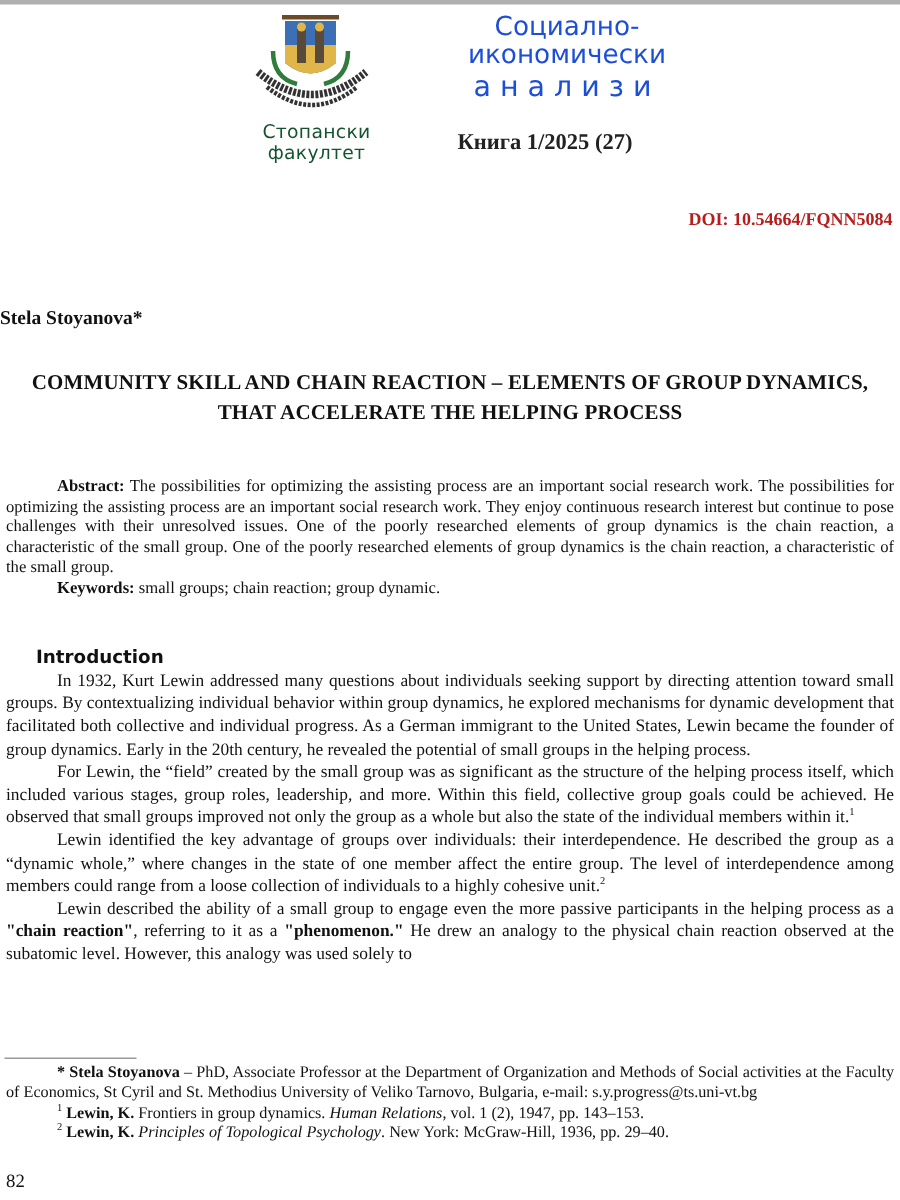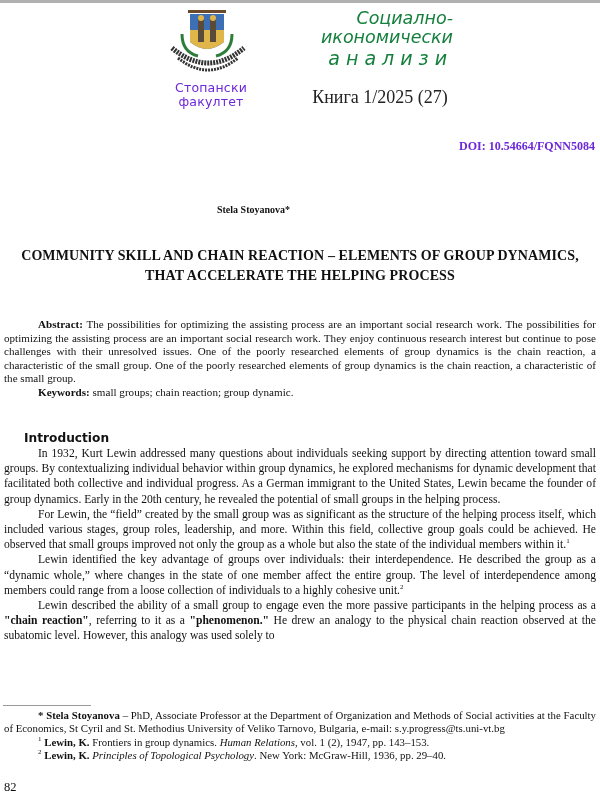--- a/index.html
+++ b/index.html
@@ -1,27 +1,27 @@
 <!DOCTYPE html>
 <html><head>
   <meta charset="utf-8">
   <style>
     html, body { margin: 0; padding: 0; background: #ffffff; }
     body { width: 600px; height: 800px; overflow: hidden; position: relative; color: #111; font-family: "Liberation Serif", "DejaVu Serif", serif; }
     .topbar { position: absolute; left: 0; top: 0; width: 600px; height: 3px; background: #b0b0b0; }
     .masthead { position: absolute; left: 0; top: 3px; width: 600px; height: 110px; }
     .logo { position: absolute; left: 168px; top: 5px; width: 80px; height: 70px; }
-    .faculty { position: absolute; left: 168px; top: 78px; width: 86px; text-align: center; font-family: "DejaVu Sans", sans-serif; font-size: 12.5px; line-height: 14px; color: #6d28d9; letter-spacing: 0.2px; }
-    .journal { position: absolute; left: 303px; top: 6px; width: 150px; text-align: right; font-family: "DejaVu Sans", sans-serif; color: #15803d; font-style: italic; }
+    .faculty { position: absolute; left: 168px; top: 78px; width: 86px; text-align: center; font-family: "DejaVu Sans", sans-serif; font-size: 12.5px; line-height: 14px; color: #14532d; letter-spacing: 0.2px; }
+    .journal { position: absolute; left: 303px; top: 6px; width: 150px; text-align: center; font-family: "DejaVu Sans", sans-serif; color: #1d4ed8; }
     .journal .l1 { font-size: 17.5px; line-height: 19px; }
     .journal .l2 { font-size: 17.5px; line-height: 19px; }
     .journal .l3 { font-size: 19px; line-height: 22px; letter-spacing: 6px; }
-    .issue { position: absolute; left: 305px; top: 84px; width: 150px; text-align: center; font-family: "Liberation Serif", serif; font-size: 18px; font-weight: normal; color: #222; }
-    .doi { position: absolute; right: 5px; top: 139px; font-size: 12px; font-weight: bold; color: #6d28d9; }
-    .author { position: absolute; left: 0; top: 204px; width: 507px; text-align: center; font-size: 10px; font-weight: bold; }
+    .issue { position: absolute; left: 305px; top: 84px; width: 150px; font-family: "Liberation Serif", serif; font-size: 15px; font-weight: bold; color: #222; }
+    .doi { position: absolute; right: 5px; top: 139px; font-size: 12px; font-weight: bold; color: #b91c1c; }
+    .author { position: absolute; left: 0; top: 204px; width: 507px; text-align: left; font-size: 13px; font-weight: bold; }
     .title { position: absolute; left: 10px; top: 246px; width: 580px; text-align: center; font-size: 14px; line-height: 20px; font-weight: bold; letter-spacing: 0.1px; }
     .abstract { position: absolute; left: 4px; top: 318px; width: 592px; font-size: 11.1px; line-height: 13.5px; text-align: justify; }
     .abstract p { margin: 0; text-indent: 34px; }
     .abstract b { font-weight: bold; }
     .body-text { position: absolute; left: 4px; top: 431px; width: 592px; font-size: 11.6px; line-height: 15.2px; text-align: justify; }
     .body-text h3 { margin: 0 0 0 20px; font-size: 12.2px; font-family: "DejaVu Sans", sans-serif; font-weight: bold; line-height: 15px; }
     .body-text p { margin: 0; text-indent: 34px; }
     .body-text sup { font-size: 7px; line-height: 0; }
     .footnote-rule { position: absolute; left: 3px; top: 705px; width: 88px; height: 1px; background: #999; }
     .footnotes { position: absolute; left: 4px; top: 709px; width: 592px; font-size: 10.8px; line-height: 13.3px; text-align: justify; }

